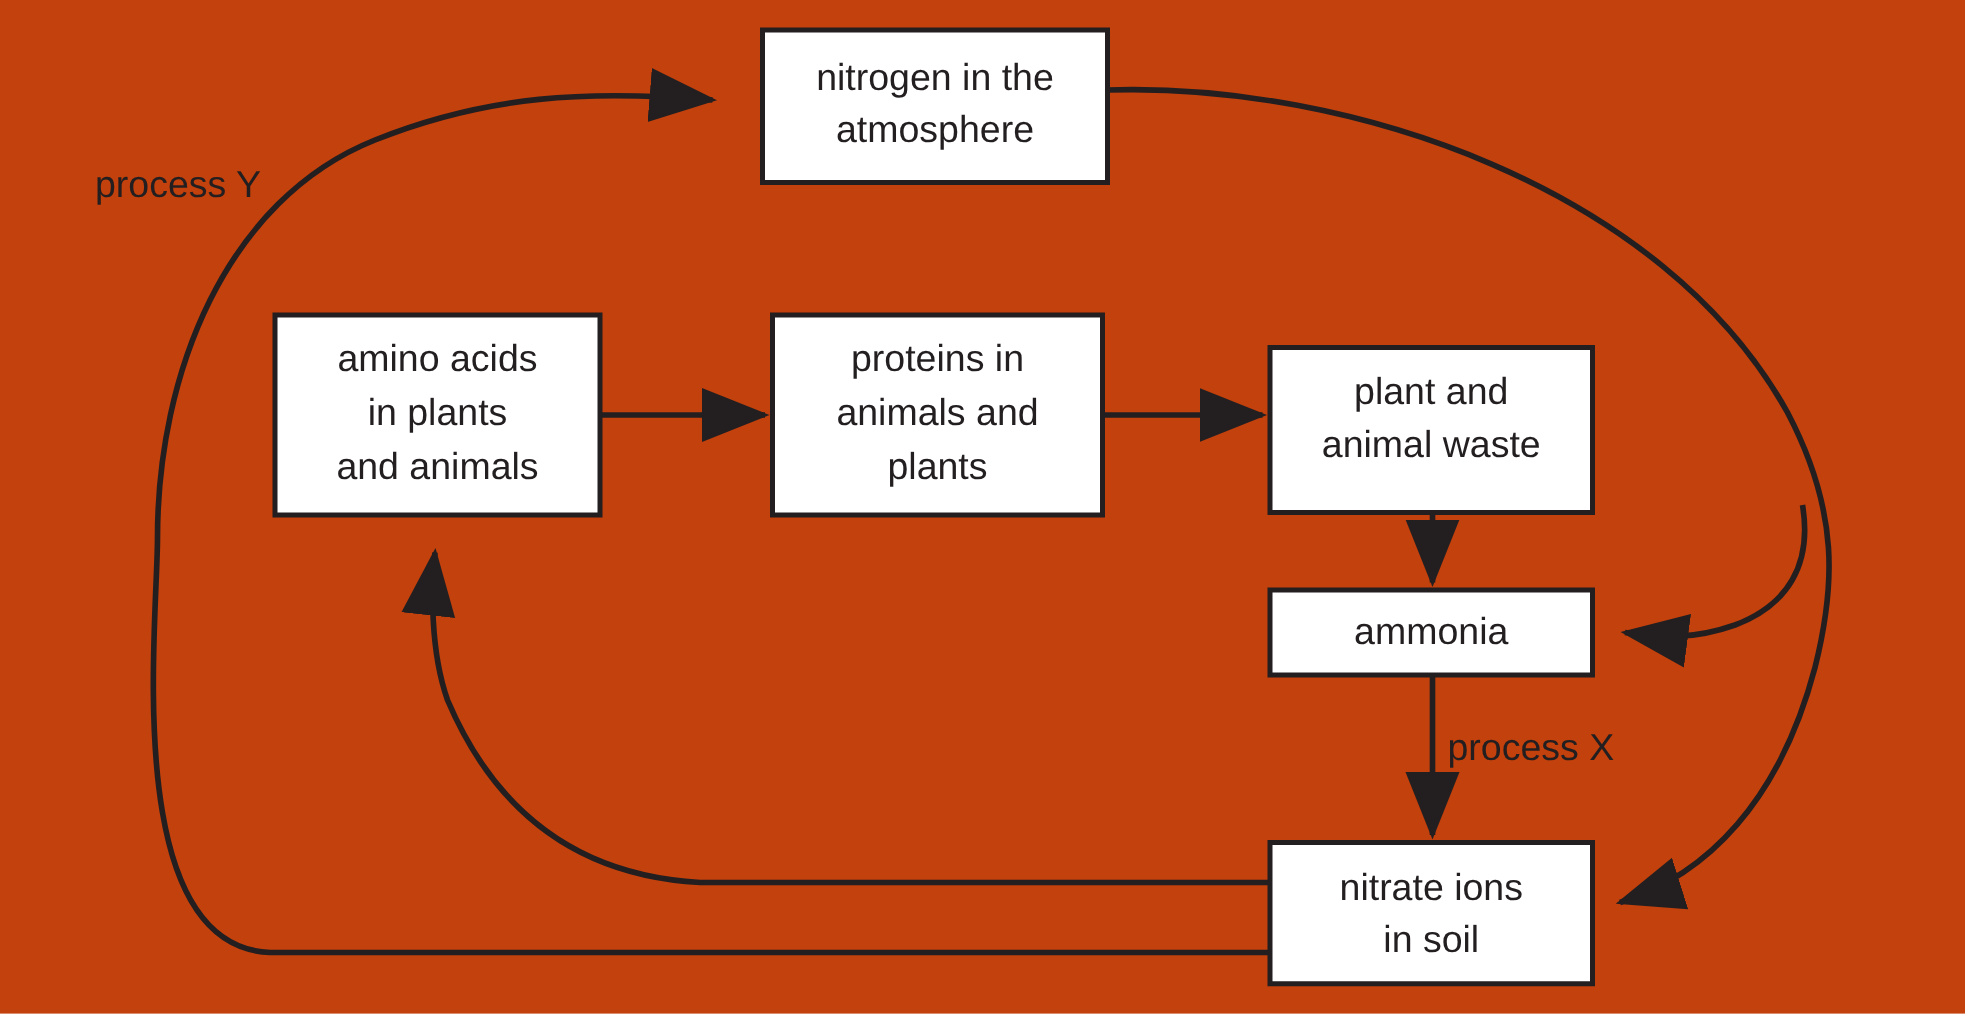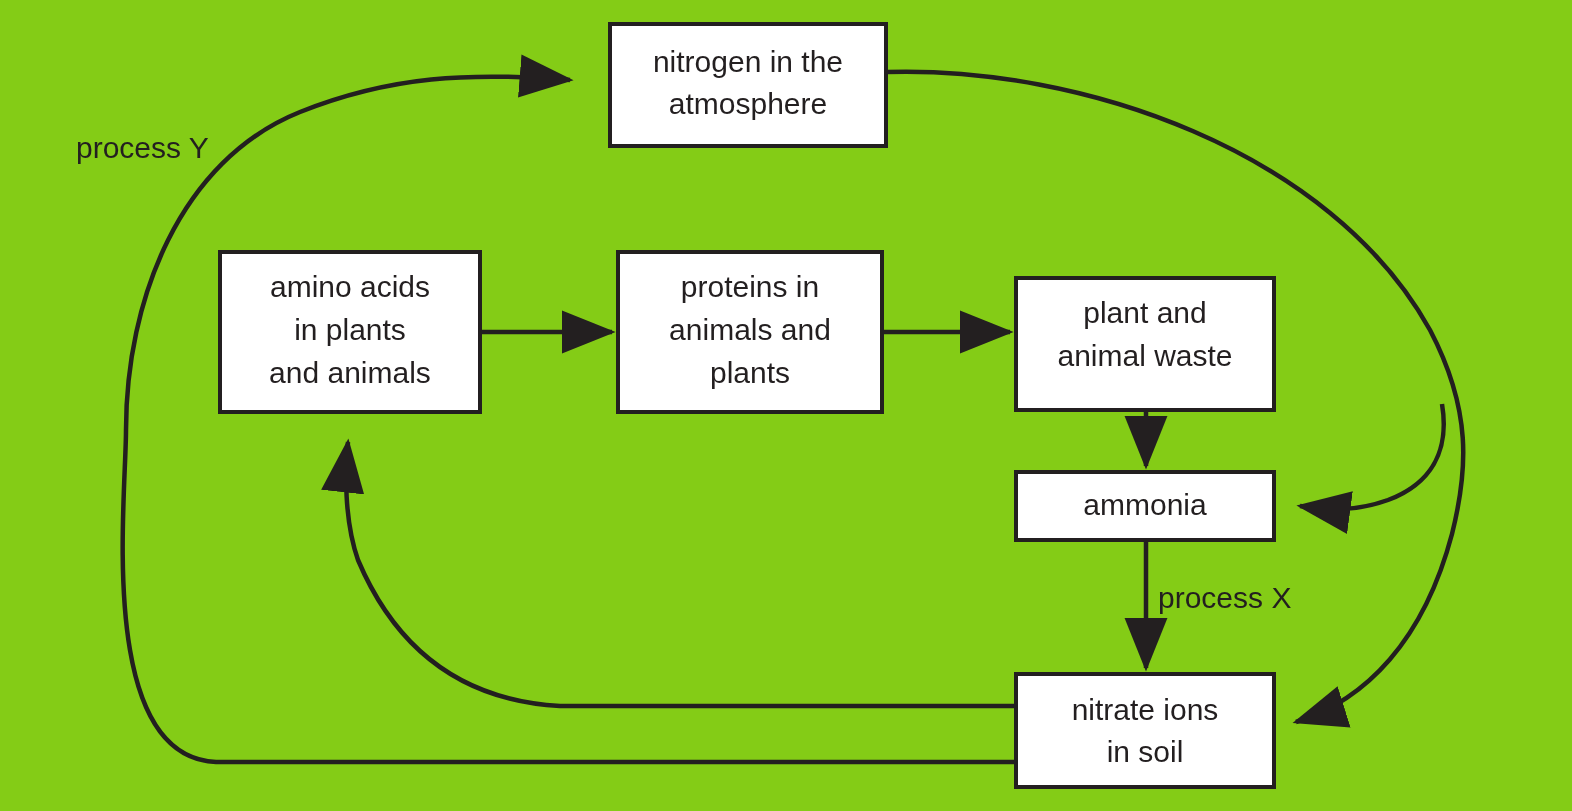--- a/index.html
+++ b/index.html
@@ -4,21 +4,21 @@
 <style>
   html, body {
     margin: 0;
     padding: 0;
     background: #ffffff;
   }
   #stage {
     position: relative;
     width: 1572px;
     height: 811px;
-    background: #84cc16;
+    background: #c2410c;
     overflow: hidden;
     font-family: "Liberation Sans", sans-serif;
   }
   #diagram-svg {
     position: absolute;
     left: 0;
     top: 0;
     width: 1572px;
     height: 811px;
   }

